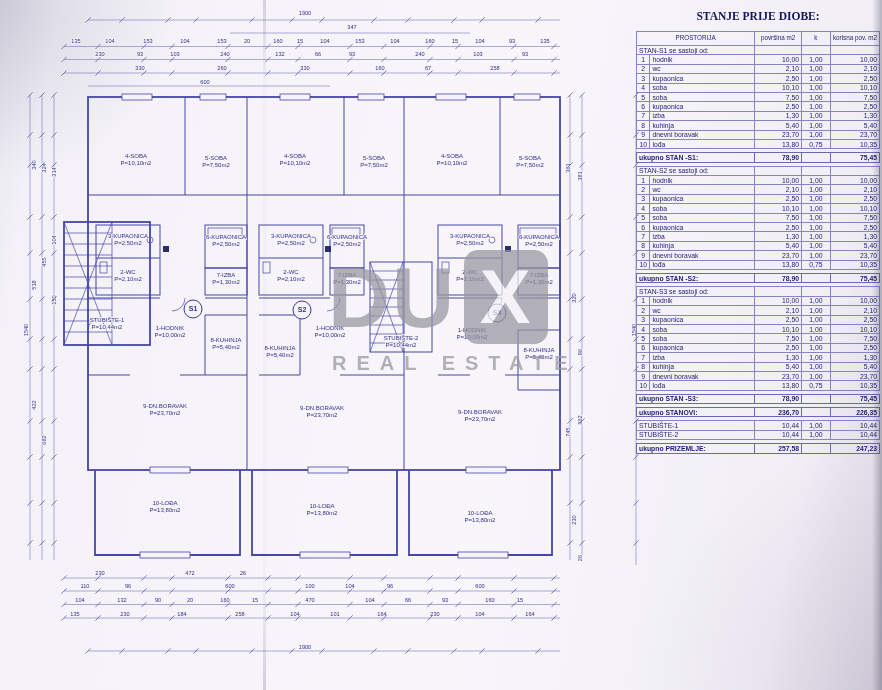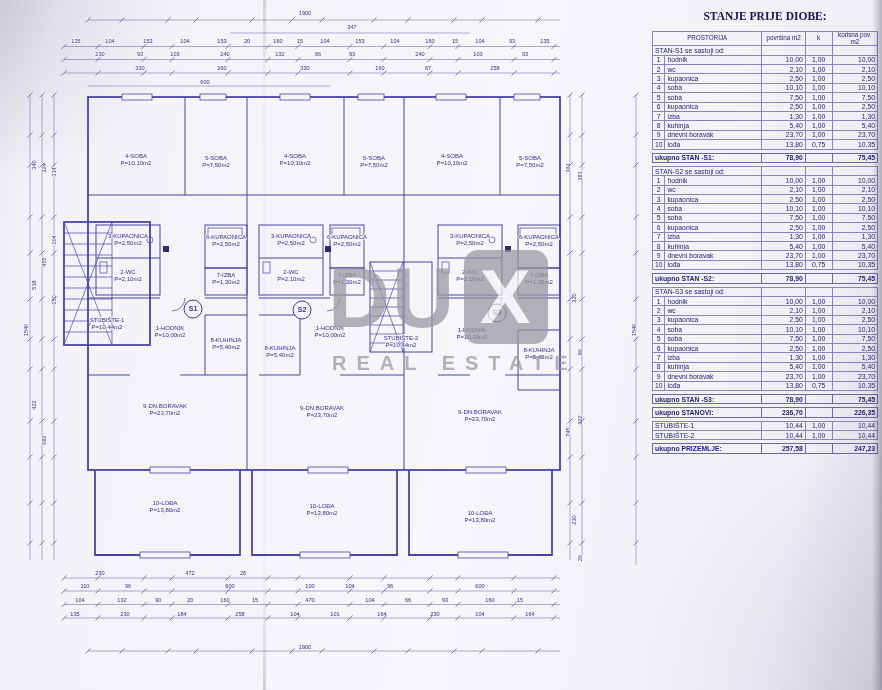--- a/index.html
+++ b/index.html
@@ -14,21 +14,21 @@
   .plan-svg{position:absolute;left:0;top:0;}
   .fold{position:absolute;left:263px;top:0;width:3px;height:100%;
     background:linear-gradient(180deg,rgba(70,70,110,.20),rgba(70,70,110,.03) 12%,rgba(70,70,110,.03) 85%,rgba(70,70,110,.22));}
   .edge{position:absolute;right:0;top:0;width:10px;height:100%;
     background:linear-gradient(90deg,rgba(50,50,70,0),rgba(50,50,70,.32));}
   .watermark{position:absolute;left:328px;top:250px;opacity:.72;pointer-events:none;}
   .wm-row{display:flex;align-items:center;color:#97969f;font-weight:bold;font-size:86px;line-height:1;letter-spacing:2px;}
   .wm-tile{display:flex;align-items:center;justify-content:center;background:#97969f;color:#f4f2f8;
     width:84px;height:94px;border-radius:14px;font-size:76px;margin-left:8px;}
   .wm-sub{margin-top:8px;margin-left:4px;font-size:20px;letter-spacing:10px;color:#97969f;font-weight:bold;}
-  .panel{position:absolute;left:652px;top:10px;width:226px;color:#1d1d72;}
+  .panel{position:absolute;left:636px;top:10px;width:244px;color:#1d1d72;}
   .title{text-align:center;font-family:"Liberation Serif",serif;font-weight:bold;color:#14145f;}
   .title .t1{font-size:11.5px;}
   .title .t2{font-size:13.5px;letter-spacing:.5px;margin-top:2px;}
   table.areas{border-collapse:collapse;width:100%;margin-top:9px;table-layout:fixed;}
   table.areas th,table.areas td{border:1px solid #8585c4;font-size:6.8px;line-height:1.05;
     padding:0 2px;height:8.4px;overflow:hidden;white-space:nowrap;color:#1d1d72;}
   table.areas th{font-weight:normal;font-size:6.3px;text-align:center;white-space:normal;height:13px;}
   td.cnum{text-align:center;}
   td.cname{text-align:left;}
   td.cval{text-align:right;}

